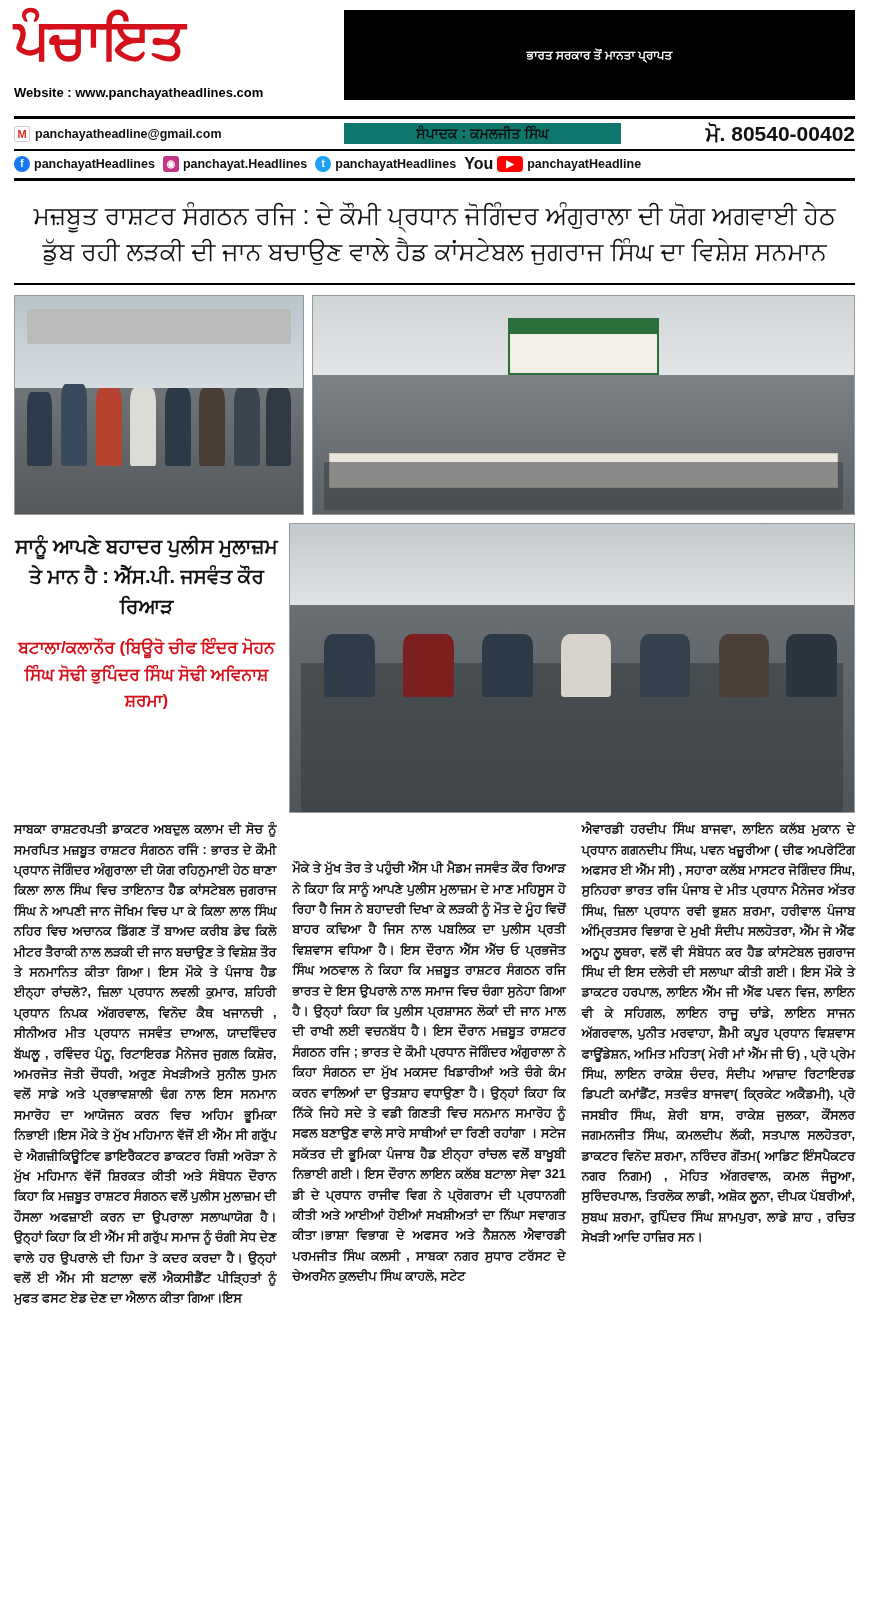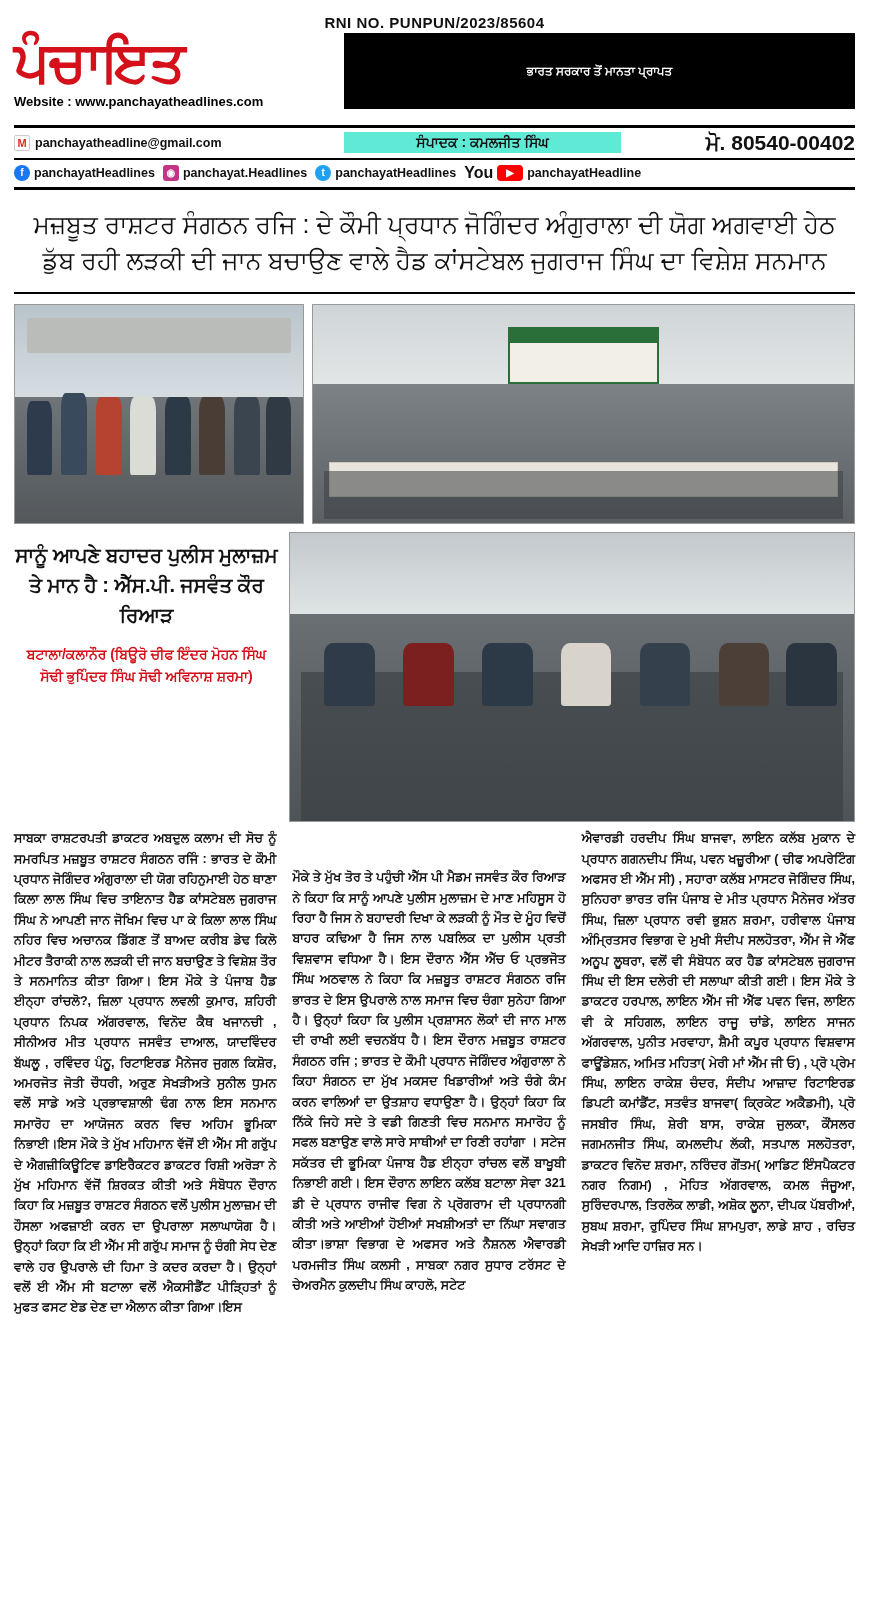--- a/index.html
+++ b/index.html
@@ -42,21 +42,21 @@
   .mast-title {
     font-size: 56px;
     line-height: 1.05;
     font-weight: bold;
     color: #d4111a;
     letter-spacing: -1px;
   }
   .mast-website {
     font-size: 13px;
     font-weight: bold;
-    margin-top: 2px;
+    margin-top: 16px;
     color: #000;
   }
   .mast-right {
     flex: 1;
     background: #000;
     display: flex;
     flex-direction: row;
     align-items: center;
     justify-content: center;
     padding: 3px 0 2px 0;
@@ -84,21 +84,21 @@
     padding: 3px 0;
   }
   .contact-left {
     width: 330px;
     display: flex;
     align-items: center;
     gap: 5px;
   }
   .contact-mid {
     flex: 1;
-    background: #5eead4;
+    background: #0f766e;
     text-align: center;
     font-size: 14px;
     font-weight: bold;
     padding: 2px 0;
     margin-right: 4px;
   }
   .contact-right {
     width: 230px;
     text-align: right;
     font-size: 21px;
@@ -156,21 +156,21 @@
   .subhead {
     text-align: center;
     font-size: 20px;
     font-weight: bold;
     line-height: 1.5;
     padding: 8px 0 10px 0;
   }
   .byline {
     color: #d4111a;
     font-weight: bold;
-    font-size: 14px;
+    font-size: 17px;
     line-height: 1.55;
     text-align: center;
     padding: 4px 2px 8px 2px;
   }
   .ph3 { flex: 1; height: 290px; }
 
   
   .cols {
     display: flex;
     gap: 16px;
@@ -196,21 +196,20 @@
   .person { position:absolute; bottom:22%; width:9%; height:34%; border-radius:18% 18% 6% 6%; }
   .chairs { position:absolute; left:2%; right:2%; bottom:2%; height:22%; background:rgba(60,64,68,.55); }
   .banner { position:absolute; top:10%; left:36%; width:28%; height:26%; background:#f2efe6; border:2px solid #2a6e3a; }
   .banner-top { position:absolute; top:0; left:0; right:0; height:26%; background:#2a6e3a; }
 </style>
 </head>
 <body>
 
 <div class="page">
 
-  <div class="rni">RNI NO. PUNPUN/2023/85604</div>
 
   <div class="masthead">
     <div class="mast-left">
       <div class="mast-title">ਪੰਚਾਇਤ</div>
       <div class="mast-website">Website : www.panchayatheadlines.com</div>
     </div>
     <div class="mast-right">
       <div class="mast-govt">ਭਾਰਤ ਸਰਕਾਰ ਤੋਂ ਮਾਨਤਾ ਪ੍ਰਾਪਤ</div>
     </div>
   </div>

